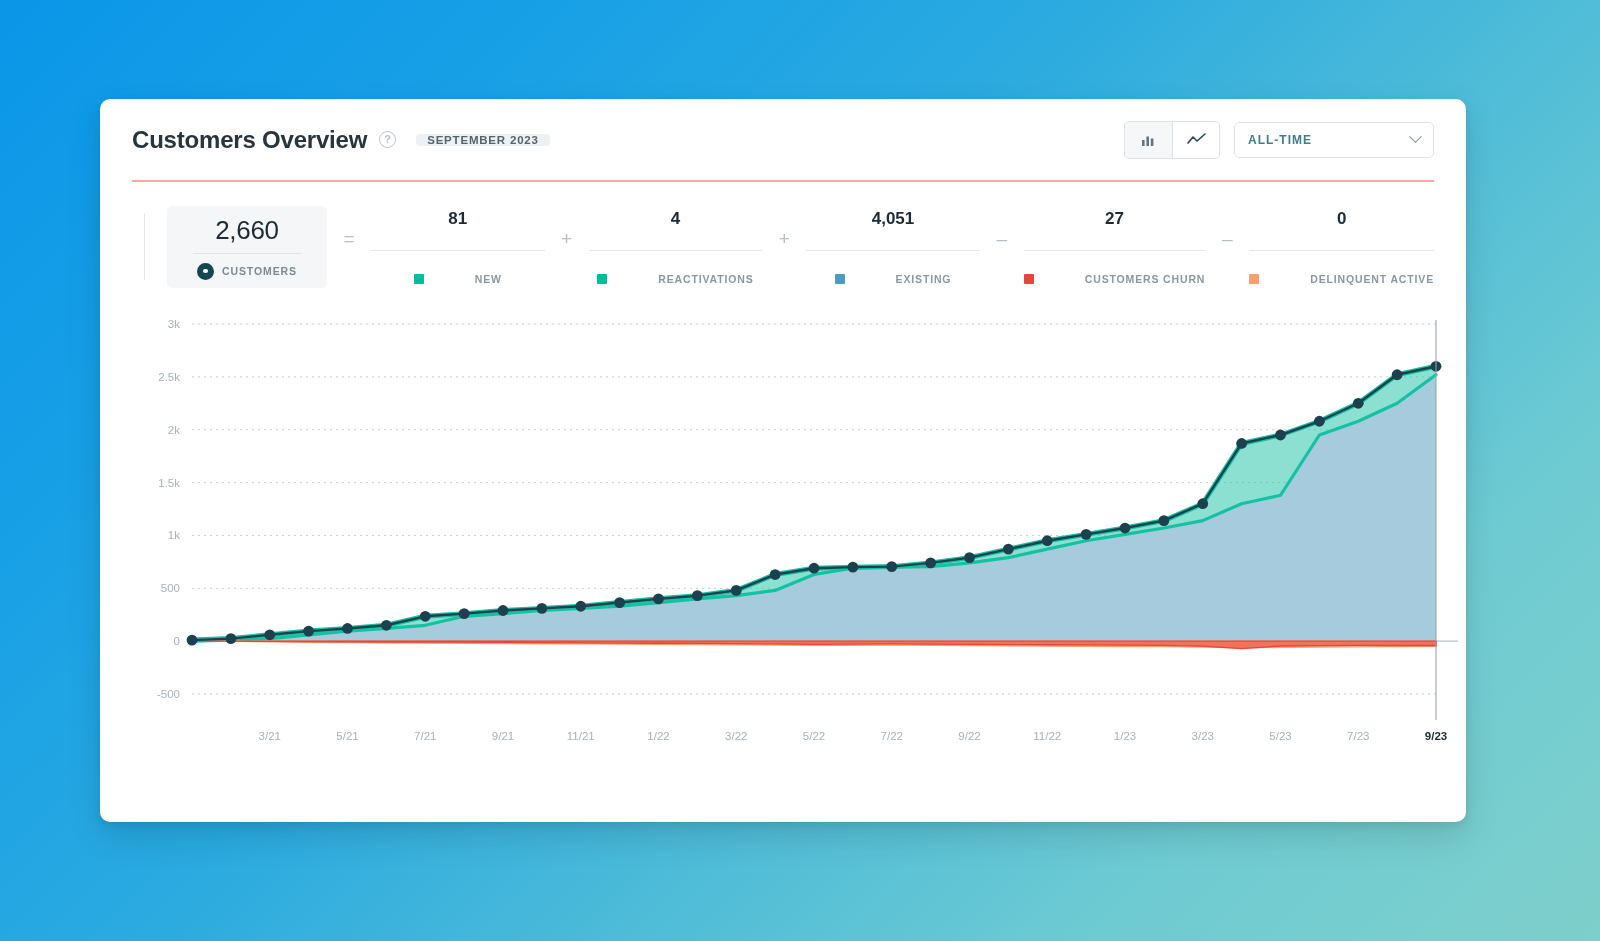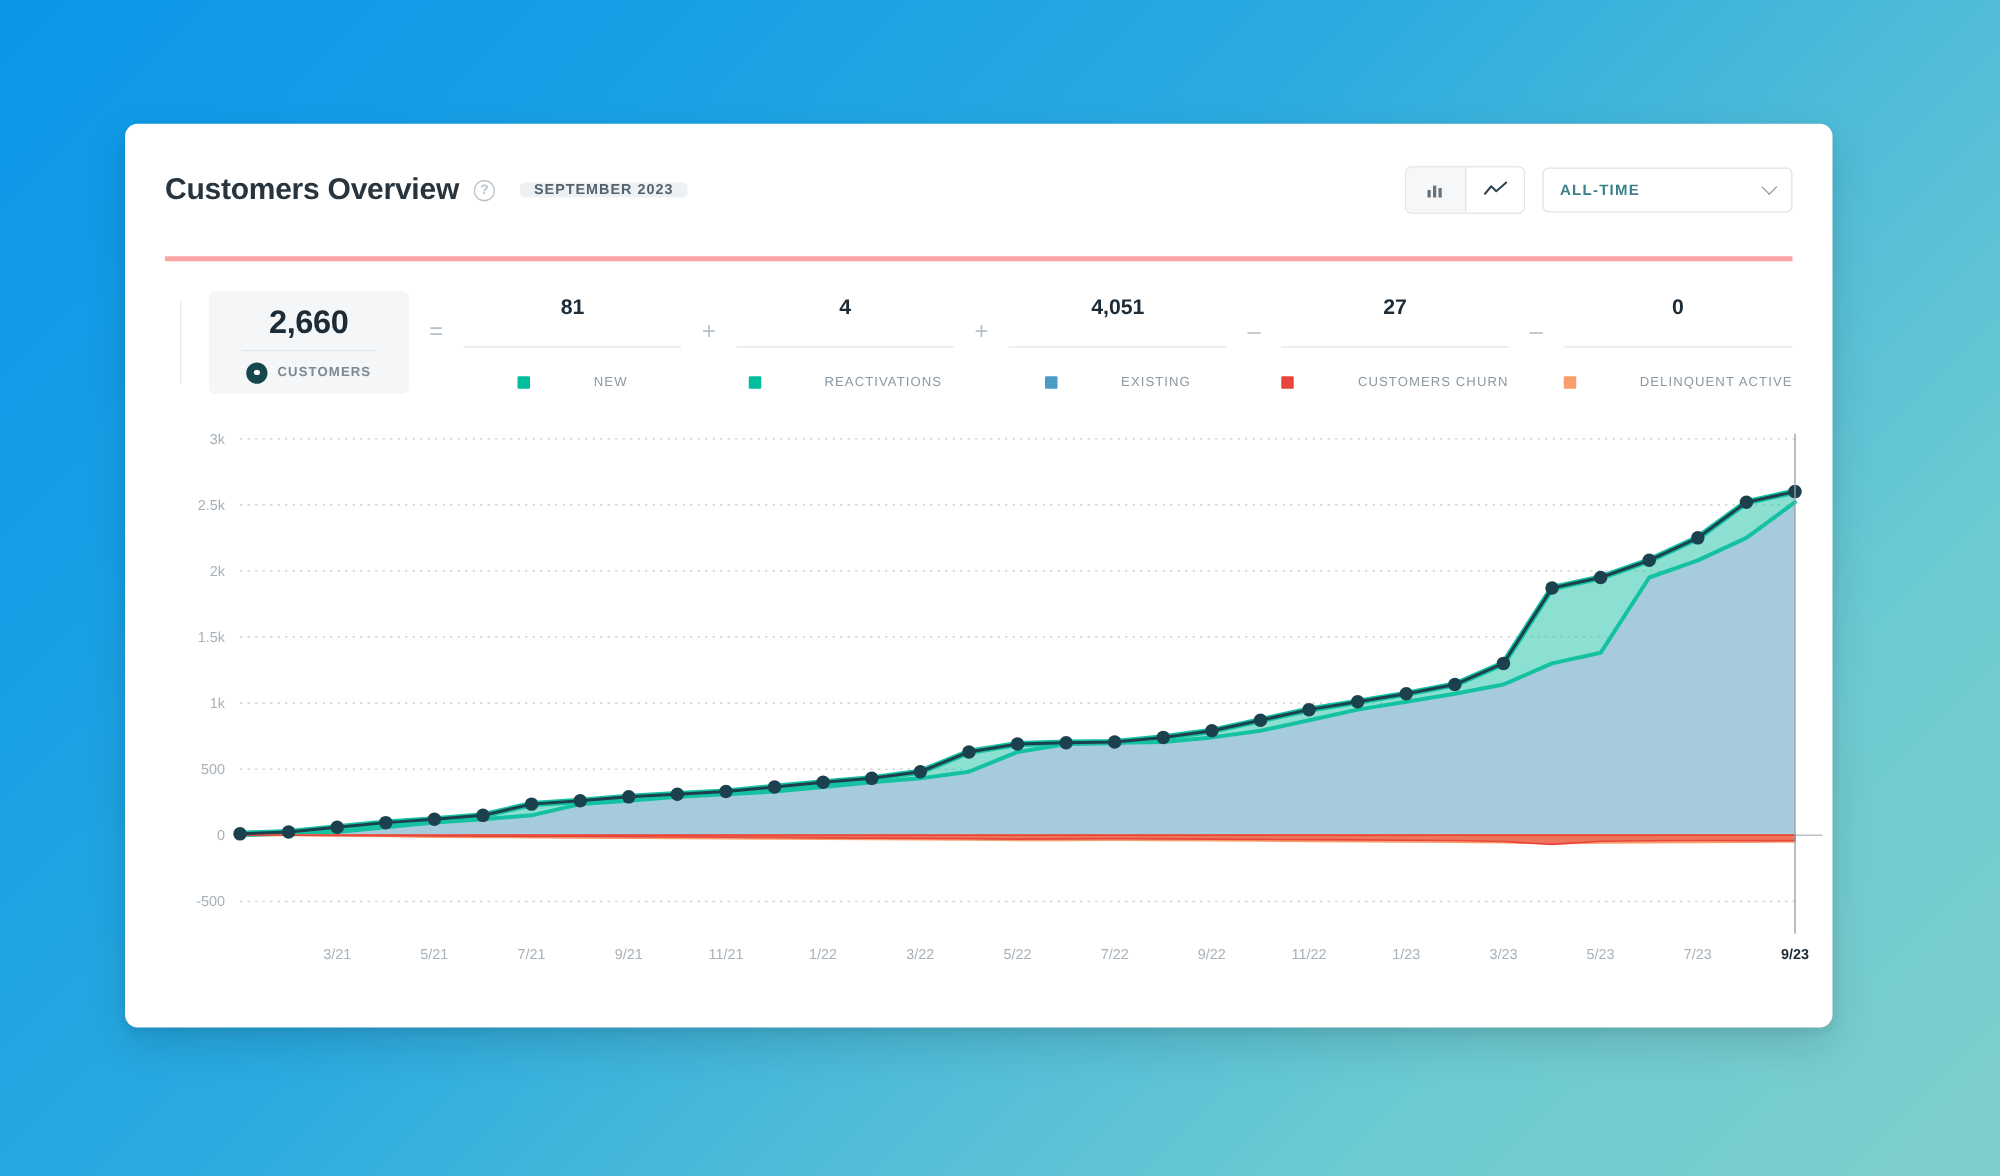--- a/index.html
+++ b/index.html
@@ -32,22 +32,22 @@
     height: 723px;
     background: #ffffff;
     border-radius: 10px;
     box-shadow: 0 14px 34px rgba(0,0,0,0.13), 0 3px 8px rgba(0,0,0,0.07);
     overflow: hidden;
   }
 
   
   .card-header {
     position: relative;
-    height: 110px;
-    border-bottom: 4px solid #fca5a5;
+    height: 83px;
+    border-bottom: 2px solid #fca5a5;
     margin: 0 32px;
     display: flex;
     align-items: center;
   }
 
   .title-group {
     display: flex;
     align-items: center;
     gap: 12px;
   }
@@ -214,21 +214,21 @@
     display: flex;
     flex-direction: column;
     align-items: center;
     justify-content: center;
     gap: 4px;
     cursor: pointer;
   }
 
   .kpi-total .num {
     font-size: 26px;
-    font-weight: bold;
+    font-weight: normal;
     color: #1d2b36;
     letter-spacing: -0.3px;
   }
 
   .kpi-total .sep {
     width: 108px; height: 1px; background: #dfe4e8; margin: 3px 0 5px;
   }
 
   .ops { display: flex; align-items: stretch; flex: 1; }
 
@@ -261,21 +261,21 @@
   .kpi-item .rule { width: 100%; height: 1px; background: #e1e6ea; margin: 7px 0 8px; }
 
   .kpi-item .legend-line {
     display: flex; align-items: center; gap: 7px;
   }
 
   .swatch { width: 10px; height: 10px; flex: none; border-radius: 1px; }
 
   .kpi-item .legend-label {
     font-size: 10.5px;
-    font-weight: normal;
+    font-weight: bold;
     letter-spacing: 0.85px;
     color: #8b98a2;
     white-space: nowrap;
     padding-left: 44px;
   }
 
   
   .chart-wrap {
     position: relative;
     margin: 26px 0 0 0;

